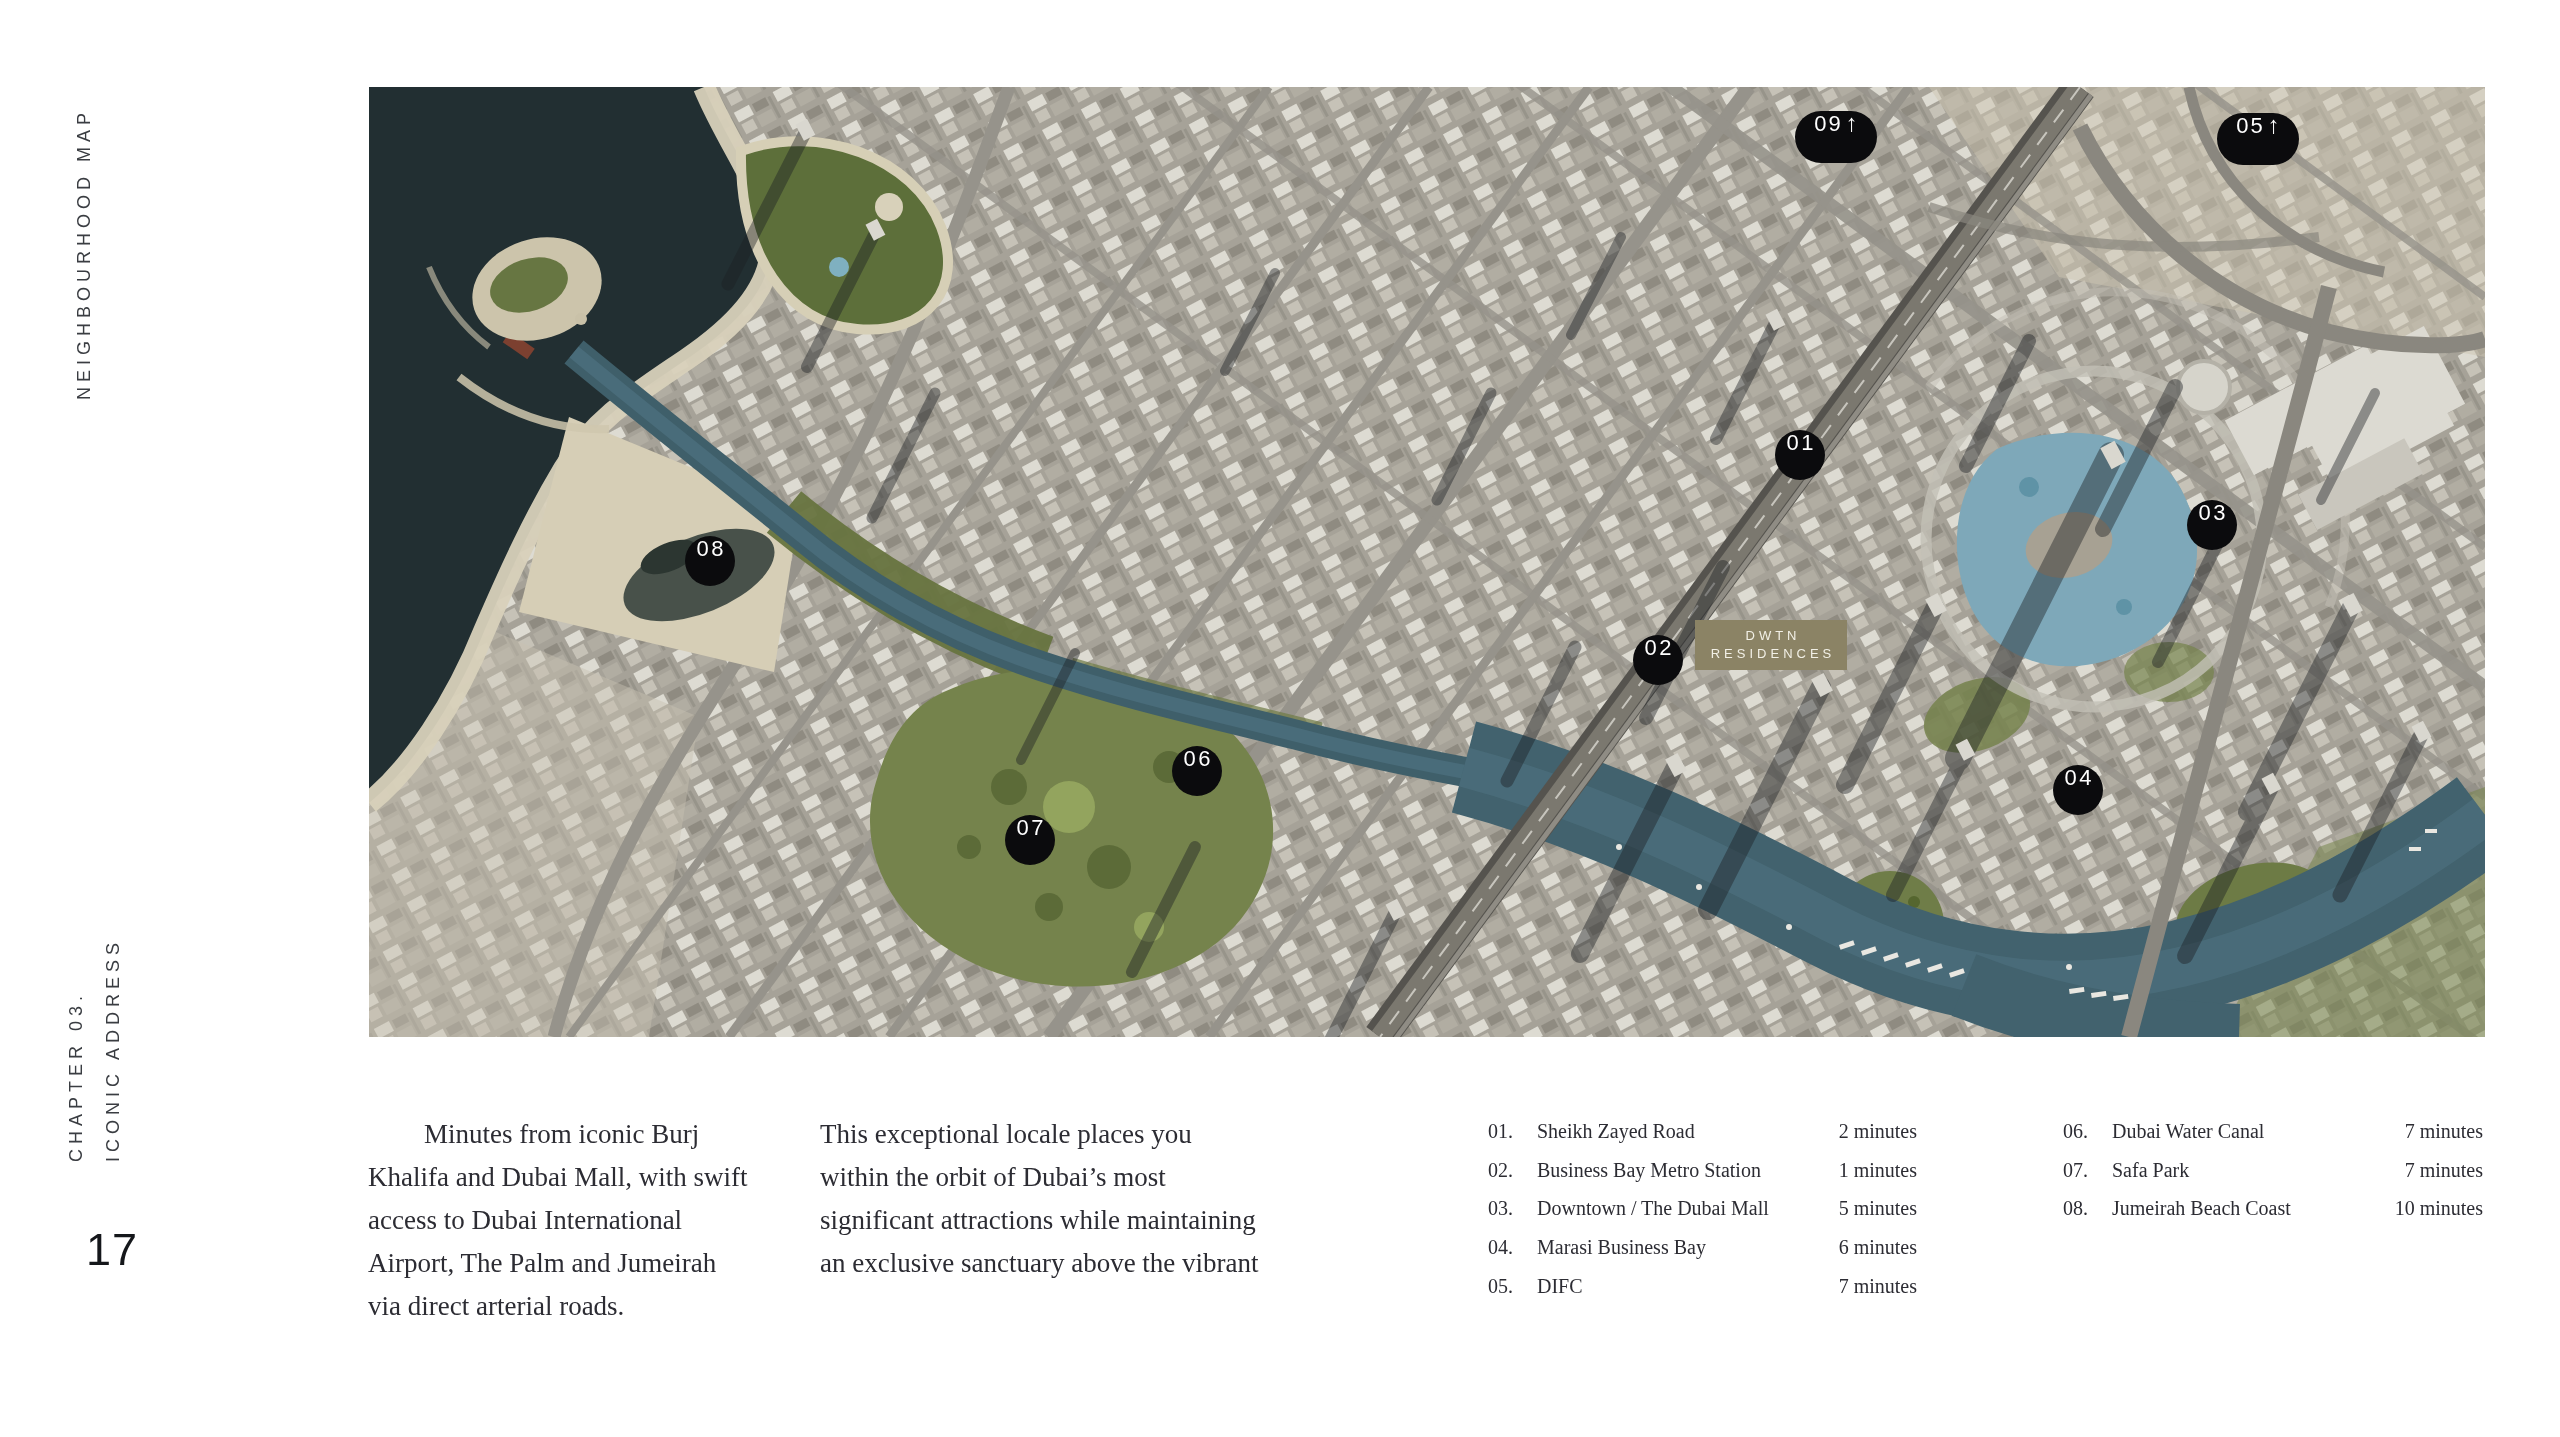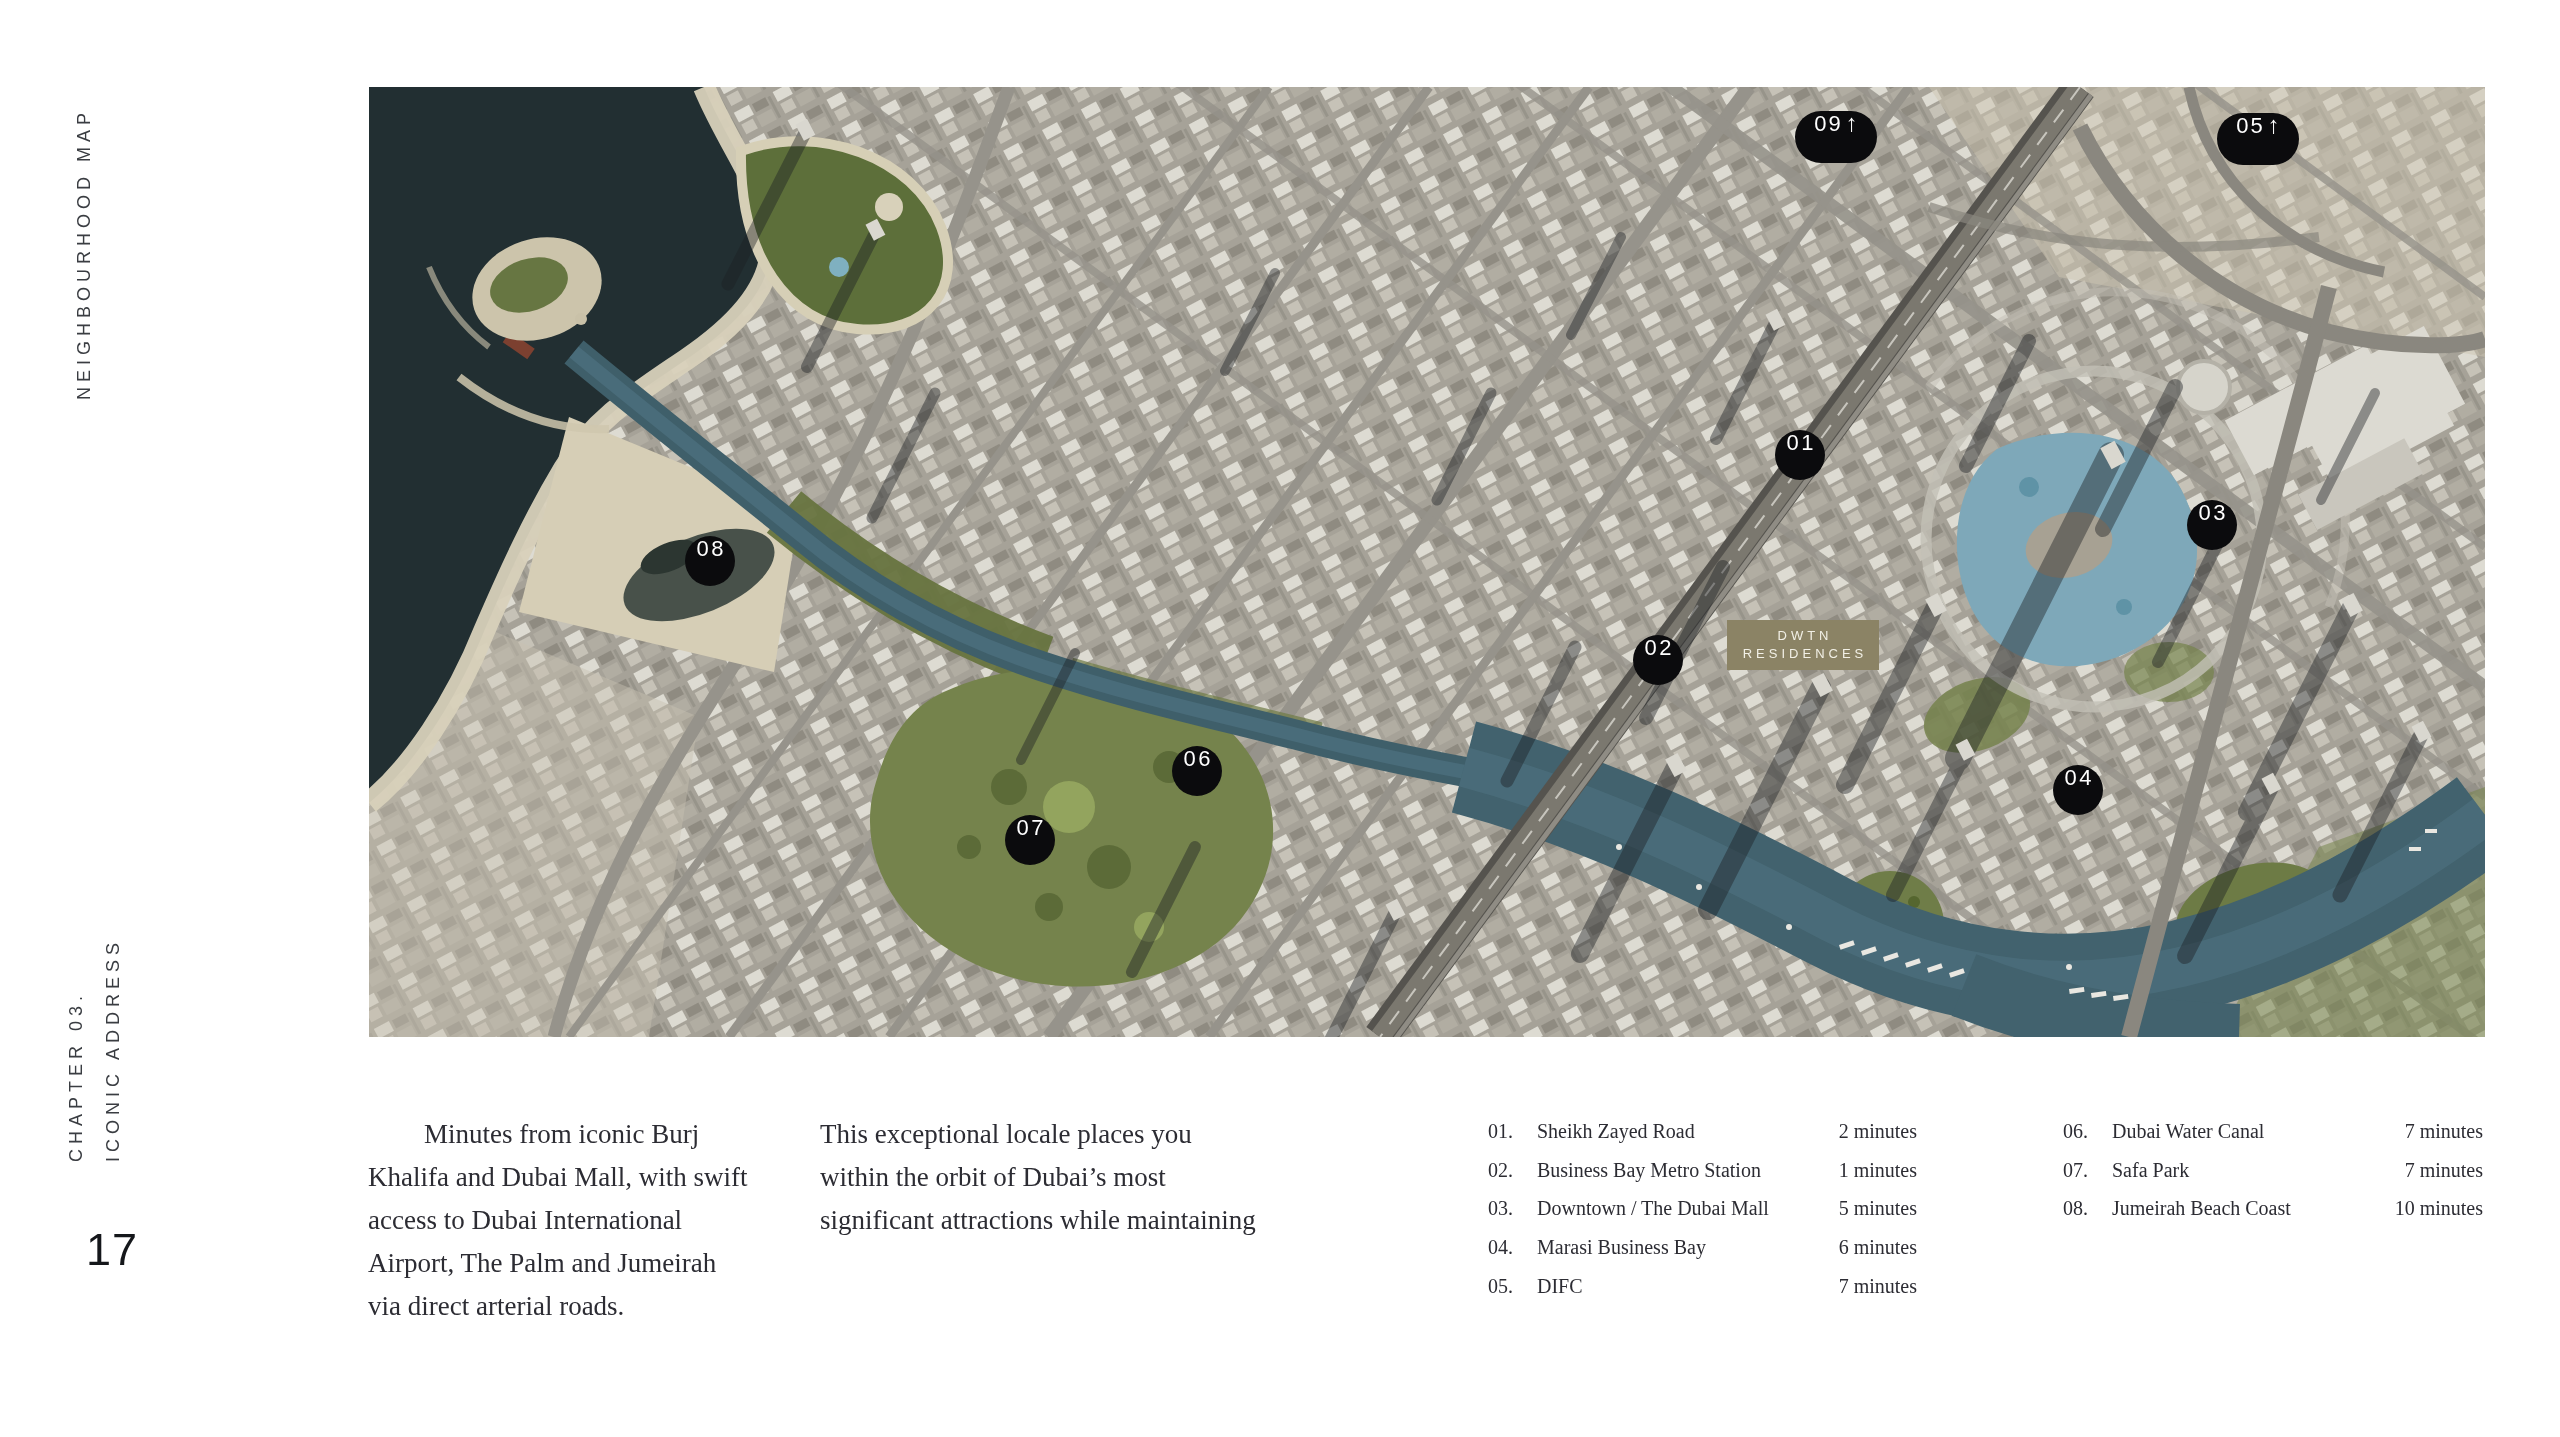--- a/index.html
+++ b/index.html
@@ -22,21 +22,21 @@
           background:#0b0b0d;color:#ffffff;display:flex;align-items:flex-start;
           justify-content:center;font-size:22px;letter-spacing:2.5px;
           text-indent:2.5px;font-weight:400;z-index:5;}
   .marker.pill{width:82px;height:52px;border-radius:26px;letter-spacing:2px;
                text-indent:0;}
   .marker .arw{font-size:24px;letter-spacing:0;margin-left:3px;line-height:1;}
 
   .dwtn{position:absolute;left:1326px;top:533px;width:152px;height:50px;
         background:#8b8365;color:#f2f0e6;display:flex;flex-direction:column;
         align-items:center;justify-content:center;font-size:13px;
-        letter-spacing:4px;text-indent:4px;line-height:18px;z-index:4;margin-left:32px;}
+        letter-spacing:4px;text-indent:4px;line-height:18px;z-index:4;}
 
   
   .para{position:absolute;font-family:"Liberation Serif",serif;font-size:27px;
         line-height:43px;color:#2c2c33;}
   .para .line{white-space:nowrap;height:43px;}
   #para1{left:368px;top:1113px;}
   #para1 .line.first{padding-left:56px;}
   #para2{left:820px;top:1113px;}
 
   .legend-col{position:absolute;top:1112px;font-family:"Liberation Serif",serif;
@@ -282,20 +282,21 @@
   <div class="line first">Minutes from iconic Burj</div>
   <div class="line">Khalifa and Dubai Mall, with swift</div>
   <div class="line">access to Dubai International</div>
   <div class="line">Airport, The Palm and Jumeirah</div>
   <div class="line">via direct arterial roads.</div>
 </div>
 <div class="para" id="para2">
   <div class="line">This exceptional locale places you</div>
   <div class="line">within the orbit of Dubai’s most</div>
   <div class="line">significant attractions while maintaining</div>
+  <div class="line">an exclusive sanctuary above the vibrant</div>
 </div>
 
 <div class="legend-col" id="legcol1">
   <div class="leg-row">
     <span class="leg-num">01.</span>
     <span class="leg-name">Sheikh Zayed Road</span>
     <span class="leg-time">2 minutes</span>
   </div>
   <div class="leg-row">
     <span class="leg-num">02.</span>

